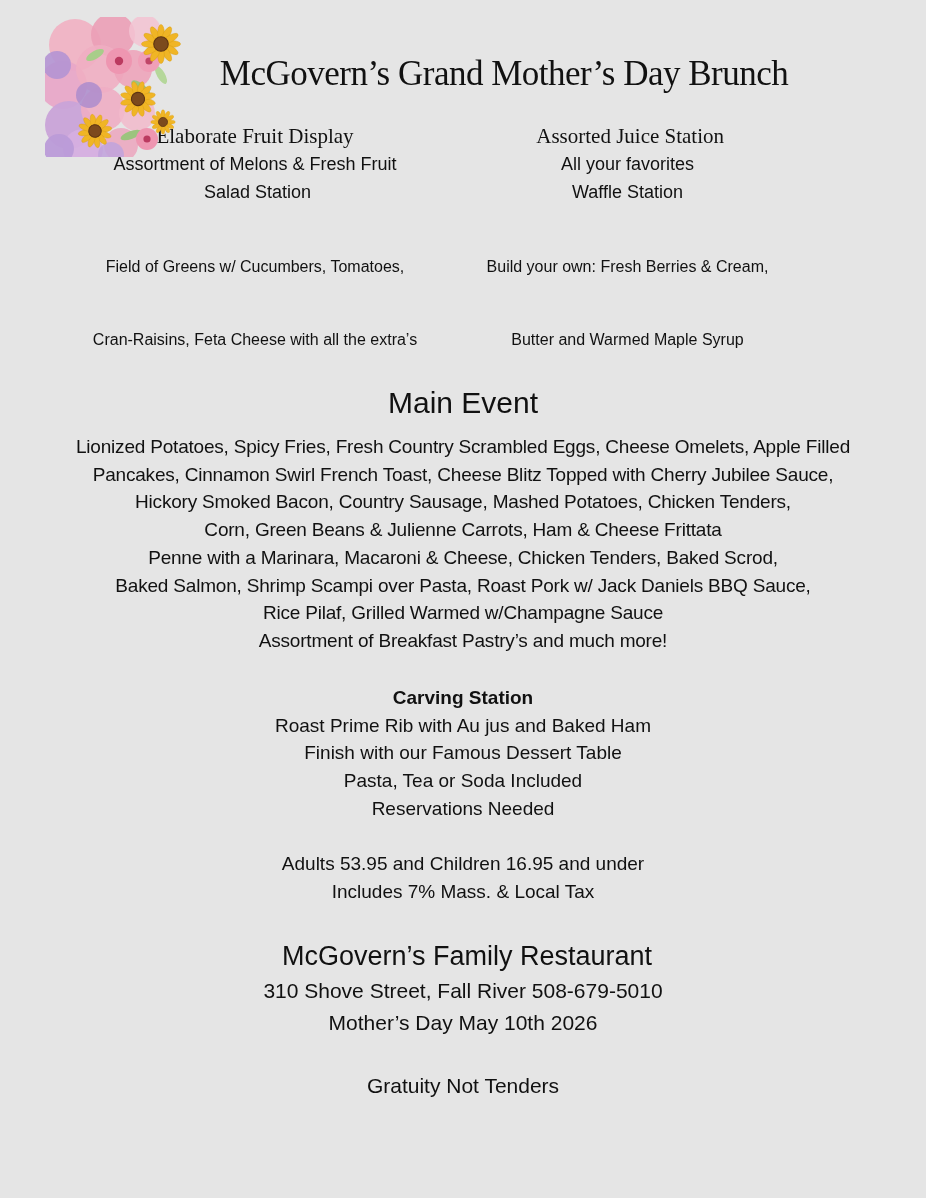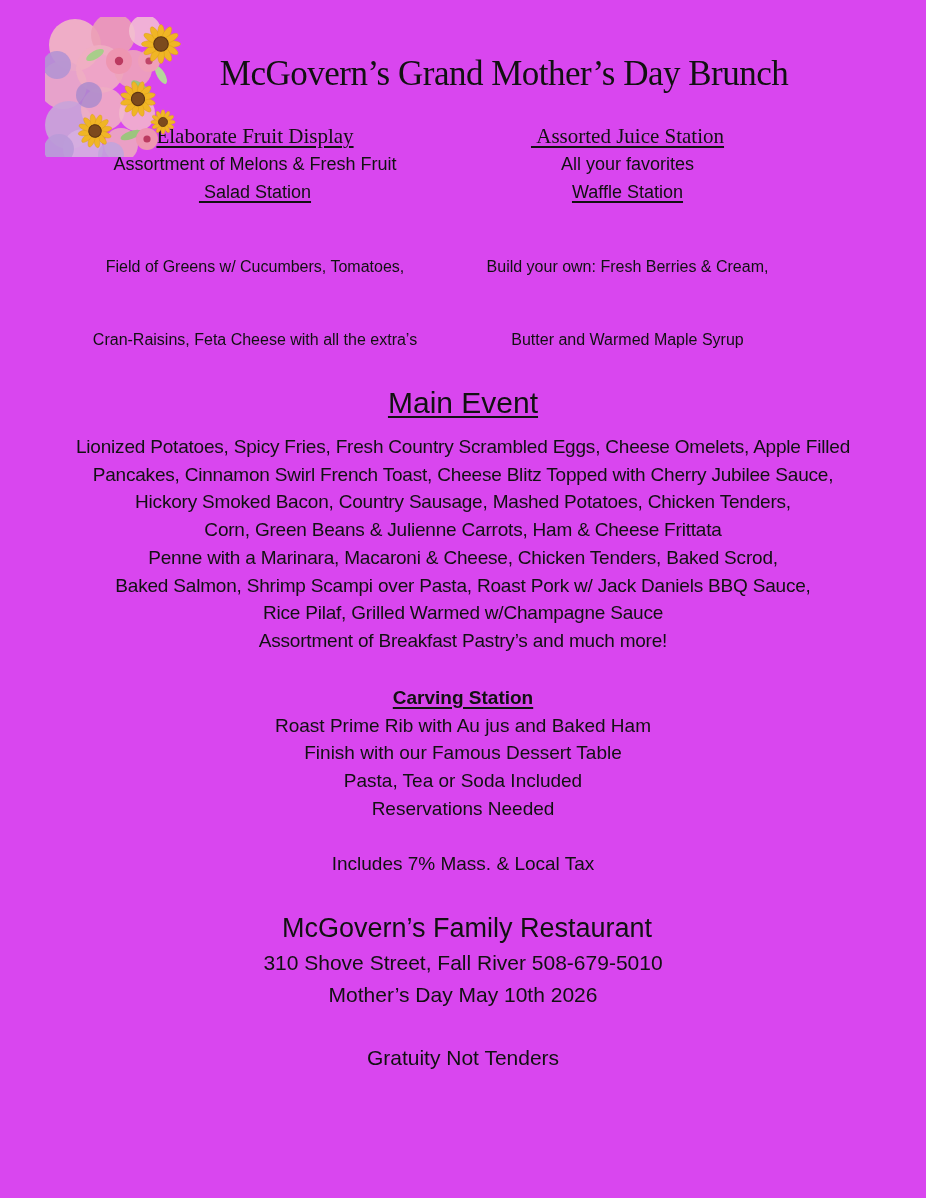--- a/index.html
+++ b/index.html
@@ -1,26 +1,26 @@
 <!DOCTYPE html>
 <html><head>
 <meta charset="utf-8">
 <style>
   * { margin:0; padding:0; box-sizing:border-box; }
   html,body { background:#ffffff; }
   .page {
     position:relative;
     width:926px; height:1198px;
-    background:#d946ef;
+    background:#e5e5e5;
     color:#111111;
     font-family:"Liberation Sans", sans-serif;
     overflow:hidden;
   }
   .nowrap { white-space:nowrap; }
-  .u { text-decoration:underline; text-underline-offset:3px; text-decoration-thickness:1.5px;margin-top:43px; }
+  .u { text-underline-offset:3px; text-decoration-thickness:1.5px;margin-top:43px; }
 
   
   .flowers {
     position:absolute; left:45px; top:17px;
     width:145px; height:140px;
   }
   .title {
     margin:52px 108px 0 190px;
     text-align:center;
     font-family:"Liberation Serif", serif;
@@ -152,20 +152,21 @@
 
   <div class="carving-heading nowrap"><span class="u">Carving Station</span></div>
   <div class="carving-lines">
     <div class="nowrap">Roast Prime Rib with Au jus and Baked Ham</div>
     <div class="nowrap">Finish with our Famous Dessert Table</div>
     <div class="nowrap">Pasta, Tea or Soda Included</div>
     <div class="nowrap">Reservations Needed</div>
   </div>
 
   <div class="pricing">
+    <div class="nowrap">Adults 53.95 and Children 16.95 and under</div>
     <div class="nowrap">Includes 7% Mass. &amp; Local Tax</div>
   </div>
 
   <div class="restaurant nowrap">McGovern’s Family Restaurant</div>
   <div class="addr-block">
     <div class="nowrap">310 Shove Street, Fall River 508-679-5010</div>
     <div class="nowrap">Mother’s Day May 10th 2026</div>
   </div>
   <div class="gratuity nowrap">Gratuity Not Tenders</div>
 

